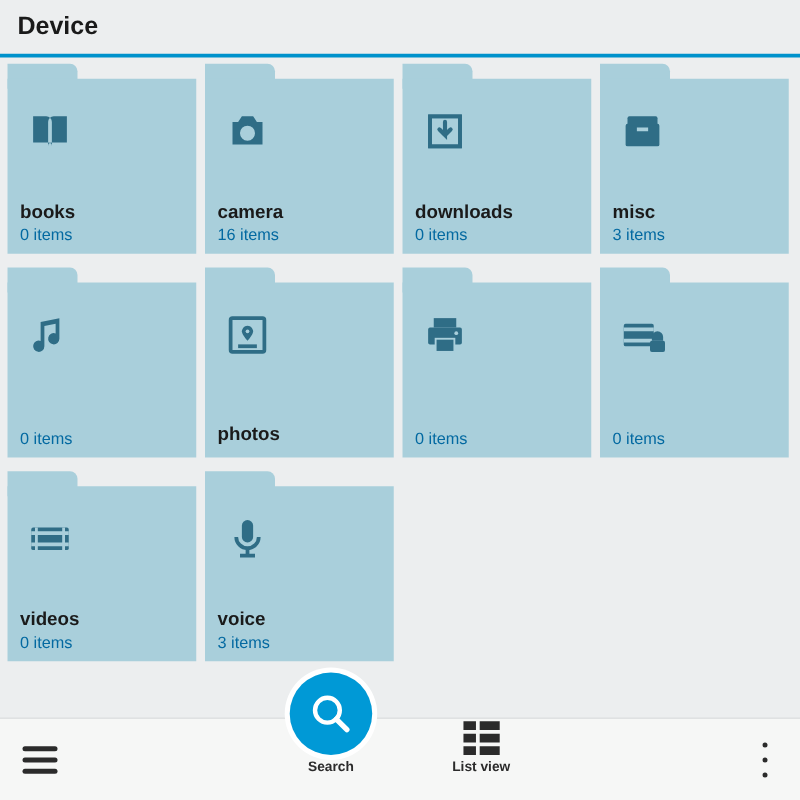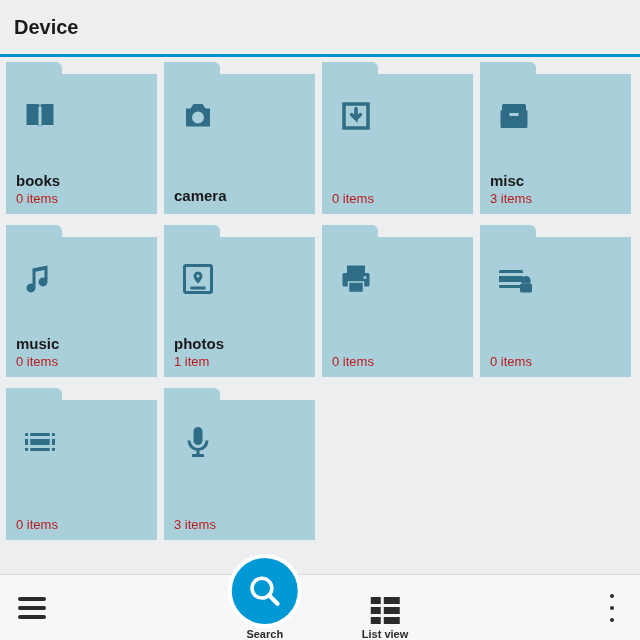--- a/index.html
+++ b/index.html
@@ -1,18 +1,18 @@
 <!DOCTYPE html>
 <html><head>
 <meta charset="utf-8">
 <style>
   * { box-sizing: border-box; margin: 0; padding: 0; }
   html, body { width: 640px; height: 640px; font-family: -apple-system, "Segoe UI", Arial, sans-serif; background: #eceeef; overflow: hidden; }
   .header {
-    height: 57px;
+    height: 46px;
     background: #eceeef;
     border-bottom: 3px solid #0092cc;
     display: flex; align-items: center;
     padding: 0 14px;
   }
   .header .title { font-size: 20px; font-weight: 700; color: #1a1a1a; }
   .grid-area {
     padding: 5px 3px 0 6px;
     display: grid;
     grid-template-columns: repeat(4, 151px);
@@ -36,32 +36,32 @@
     padding: 10px 10px 8px 10px;
   }
   .folder-icon {
     position: absolute; top: 22px; left: 14px;
     width: 40px; height: 40px;
     color: #2f6d86;
     display:flex; align-items:center; justify-content:center;
   }
   .folder-icon svg { width: 36px; height: 36px; fill: #2f6d86; }
   .folder-name { font-size: 15px; font-weight: 700; color: #1a1a1a; margin-bottom: 2px; word-break: break-all; line-height:1.1;}
-  .folder-count { font-size: 13px; color: #b91c1c; }
+  .folder-count { font-size: 13px; color: #0369a1; }
   .bottombar {
     position: absolute; bottom: 0; left: 0; right: 0;
     height: 66px;
     background: #f6f7f6;
     border-top: 1px solid #d8dadb;
     display: flex; align-items: center; justify-content: space-between;
     padding: 0 18px;
   }
   .hamburger { width:28px; height:22px; display:flex; flex-direction:column; justify-content:space-between; cursor:pointer;}
   .hamburger span { display:block; height:4px; background:#2b2b2b; border-radius:2px;}
-  .center-group { display:flex; align-items:flex-end; gap:64px; position:absolute; left:50%; transform:translateX(-50%); bottom:0;}
+  .center-group { display:flex; align-items:flex-end; gap:64px; position:absolute; left:50%; transform:translateX(-50%); bottom:20px;}
   .search-btn {
     width: 66px; height:66px; border-radius:50%; background:#0099d6;
     display:flex; flex-direction:column; align-items:center; justify-content:center;
     position:relative; top:-14px; cursor:pointer;
     box-shadow: 0 0 0 4px #fff;
   }
   .search-btn svg { width:34px; height:34px; fill:#fff; stroke:#fff;}
   .action-col { display:flex; flex-direction:column; align-items:center; gap:4px; cursor:pointer;}
   .action-col .lbl { font-size:11px; color:#2b2b2b; font-weight:600;}
   .listview-icon { display:grid; grid-template-columns:10px 16px; grid-auto-rows:7px; gap:3px 3px;}
@@ -93,30 +93,32 @@
     </div>
     <div class="folder">
     <div class="folder-tab"></div>
     <div class="folder-body">
       <div class="folder-icon">
         <svg viewBox="0 0 24 24">
             <use href="#i-camera"></use>
           </svg>
       </div>
       <div class="folder-name">camera</div>
+      <div class="folder-count">16 items</div>
     </div>
     </div>
     <div class="folder">
     <div class="folder-tab"></div>
     <div class="folder-body">
       <div class="folder-icon">
         <svg viewBox="0 0 24 24">
             <use href="#i-download"></use>
           </svg>
       </div>
+      <div class="folder-name">downloads</div>
       <div class="folder-count">0 items</div>
     </div>
     </div>
     <div class="folder">
     <div class="folder-tab"></div>
     <div class="folder-body">
       <div class="folder-icon">
         <svg viewBox="0 0 24 24">
             <use href="#i-box"></use>
           </svg>
@@ -126,34 +128,32 @@
     </div>
     </div>
     <div class="folder">
     <div class="folder-tab"></div>
     <div class="folder-body">
       <div class="folder-icon">
         <svg viewBox="0 0 24 24">
             <use href="#i-music"></use>
           </svg>
       </div>
-      <div class="folder-name">music</div>
       <div class="folder-count">0 items</div>
     </div>
     </div>
     <div class="folder">
     <div class="folder-tab"></div>
     <div class="folder-body">
       <div class="folder-icon">
         <svg viewBox="0 0 24 24">
             <use href="#i-photo"></use>
           </svg>
       </div>
       <div class="folder-name">photos</div>
-      <div class="folder-count">1 item</div>
     </div>
     </div>
     <div class="folder">
     <div class="folder-tab"></div>
     <div class="folder-body">
       <div class="folder-icon">
         <svg viewBox="0 0 24 24">
             <use href="#i-print"></use>
           </svg>
       </div>
@@ -172,31 +172,33 @@
     </div>
     </div>
     <div class="folder">
     <div class="folder-tab"></div>
     <div class="folder-body">
       <div class="folder-icon">
         <svg viewBox="0 0 24 24">
             <use href="#i-video"></use>
           </svg>
       </div>
+      <div class="folder-name">videos</div>
       <div class="folder-count">0 items</div>
     </div>
     </div>
     <div class="folder">
     <div class="folder-tab"></div>
     <div class="folder-body">
       <div class="folder-icon">
         <svg viewBox="0 0 24 24">
             <use href="#i-mic"></use>
           </svg>
       </div>
+      <div class="folder-name">voice</div>
       <div class="folder-count">3 items</div>
     </div>
     </div>
   </div>
 
 <div class="bottombar">
   <div class="hamburger">
     <span></span>
       <span></span>
       <span></span>

